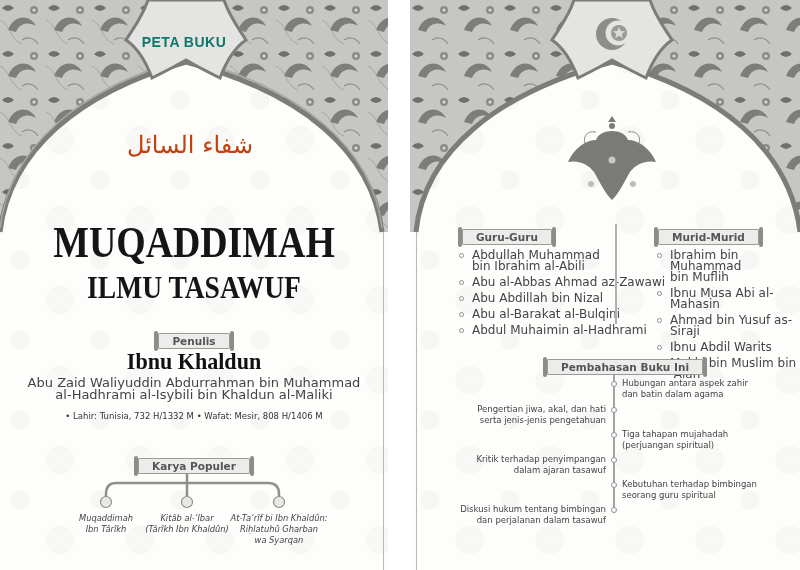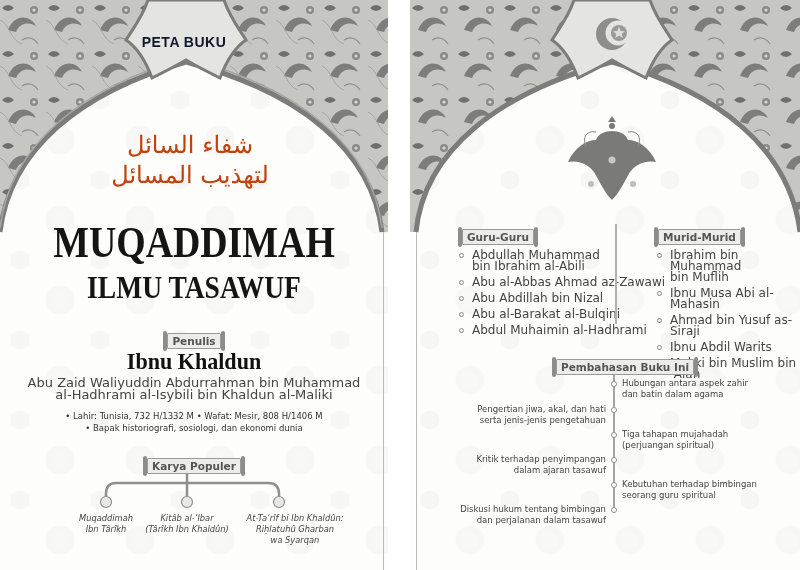--- a/index.html
+++ b/index.html
@@ -27,38 +27,38 @@
   .ornament-svg { position: absolute; left: 0; top: 0; }
 
   .edge-line {
     position: absolute; top: 232px; bottom: 0; width: 1px; background: #b9b9b6;
   }
 
   
   .peta-title {
     position: absolute; top: 34px; left: 124px; width: 120px; text-align: center;
     font-family: "Liberation Sans", sans-serif; font-weight: bold; font-size: 14px;
-    color: #0f172a; letter-spacing: 0.5px;
+    color: #0f766e; letter-spacing: 0.5px;
   }
   .arabic-title {
     position: absolute; top: 130px; left: 100px; width: 180px; text-align: center;
     font-family: "DejaVu Serif", serif; font-size: 24px; line-height: 30px; color: #c2410c;
     direction: rtl;
   }
   .main-title {
     position: absolute; top: 220px; left: 0; width: 388px; text-align: center;
     font-family: "Liberation Serif", serif; font-weight: bold; color: #151515;
   }
   .main-title .t1 { font-size: 44px; line-height: 46px; letter-spacing: 0px; transform: scaleX(0.86); display: block; }
   .main-title .t2 { font-size: 32px; line-height: 38px; transform: scaleX(0.86); display: block; margin-top: 2px; }
 
   .scroll-label {
     display: inline-block; position: relative;
     background: #ececea; border: 1.5px solid #9a9a98;
-    padding: 1px 4px; font-family: "DejaVu Sans", sans-serif; font-weight: bold;
+    padding: 1px 13px; font-family: "DejaVu Sans", sans-serif; font-weight: bold;
     font-size: 10.5px; color: #555; border-radius: 1px;
   }
   .scroll-label::before, .scroll-label::after {
     content: ""; position: absolute; top: -3px; bottom: -3px; width: 4px;
     background: #8c8c8a; border-radius: 2px;
   }
   .scroll-label::before { left: -5px; }
   .scroll-label::after { right: -5px; }
 
   .penulis-wrap { position: absolute; top: 330px; left: 0; width: 388px; text-align: center; }
@@ -136,60 +136,58 @@
     <path d="M0 232 C 10 150, 80 92, 186 62 C 300 92, 372 150, 382 232" fill="none" stroke="#a6a6a4" stroke-width="1.5" transform="translate(0,-4)"></path>
 
     <path d="M148 0 C 142 18, 132 30, 126 40 C 138 48, 146 62, 152 78 C 164 72, 176 66, 186 60 C 196 66, 208 72, 220 78 C 226 62, 234 48, 246 40 C 240 30, 230 18, 224 0 Z" fill="#e4e4e2" stroke="#7c7c7a" stroke-width="3"></path>
   </svg>
   <div class="edge-line" style="left:383px;"></div>
 
   <div class="peta-title">PETA BUKU</div>
 
   <div class="arabic-title">
     <div>شفاء السائل</div>
-    <div>لتهذيب المسائل</div>
   </div>
 
   <div class="main-title">
     <span class="t1">MUQADDIMAH</span>
     <span class="t2">ILMU TASAWUF</span>
   </div>
 
   <div class="penulis-wrap">
     <span class="scroll-label">Penulis</span>
   </div>
   <div class="author-name">Ibnu Khaldun</div>
   <div class="author-full">
     <div>Abu Zaid Waliyuddin Abdurrahman bin Muhammad</div>
     <div>al-Hadhrami al-Isybili bin Khaldun al-Maliki</div>
   </div>
   <div class="author-facts">
     <div>• Lahir: Tunisia, 732 H/1332 M • Wafat: Mesir, 808 H/1406 M</div>
-    <div>• Bapak historiografi, sosiologi, dan ekonomi dunia</div>
   </div>
 
   <svg class="tree-svg" width="388" height="570" viewBox="0 0 388 570">
     <path d="M187 470 V505 M106 505 V494 Q106 483 116 483 H268 Q279 483 279 494 V505 M187 483 V505" stroke="#8f8f8d" stroke-width="2.5" fill="none"></path>
     <circle cx="106" cy="502" r="5.5" fill="#e8e8e6" stroke="#8f8f8d" stroke-width="1.2"></circle>
     <circle cx="187" cy="502" r="5.5" fill="#e8e8e6" stroke="#8f8f8d" stroke-width="1.2"></circle>
     <circle cx="279" cy="502" r="5.5" fill="#e8e8e6" stroke="#8f8f8d" stroke-width="1.2"></circle>
   </svg>
   <div class="karya-wrap">
     <span class="scroll-label">Karya Populer</span>
   </div>
 
   <div class="karya-item" style="left:56px;width:100px;">
     <div>Muqaddimah</div>
     <div>Ibn Târîkh</div>
   </div>
   <div class="karya-item" style="left:132px;width:110px;">
     <div>Kitâb al-‘Ibar</div>
     <div>(Târîkh Ibn Khaldûn)</div>
   </div>
-  <div class="karya-item" style="left:224px;width:110px;margin-left:16px;">
+  <div class="karya-item" style="left:224px;width:110px;">
     <div>At-Ta‘rîf bi Ibn Khaldûn:</div>
     <div>Riḥlatuhû Gharban</div>
     <div>wa Syarqan</div>
   </div>
 </div>
 
 <div class="page right">
   <div class="bg-pattern"></div>
   <svg class="ornament-svg" width="390" height="570" viewBox="0 0 390 570">
     <path d="M0 0 H390 V232 C 380 150, 310 92, 202 62 C 90 92, 14 150, 6 232 L0 232 Z" fill="url(#floralR)"></path>

